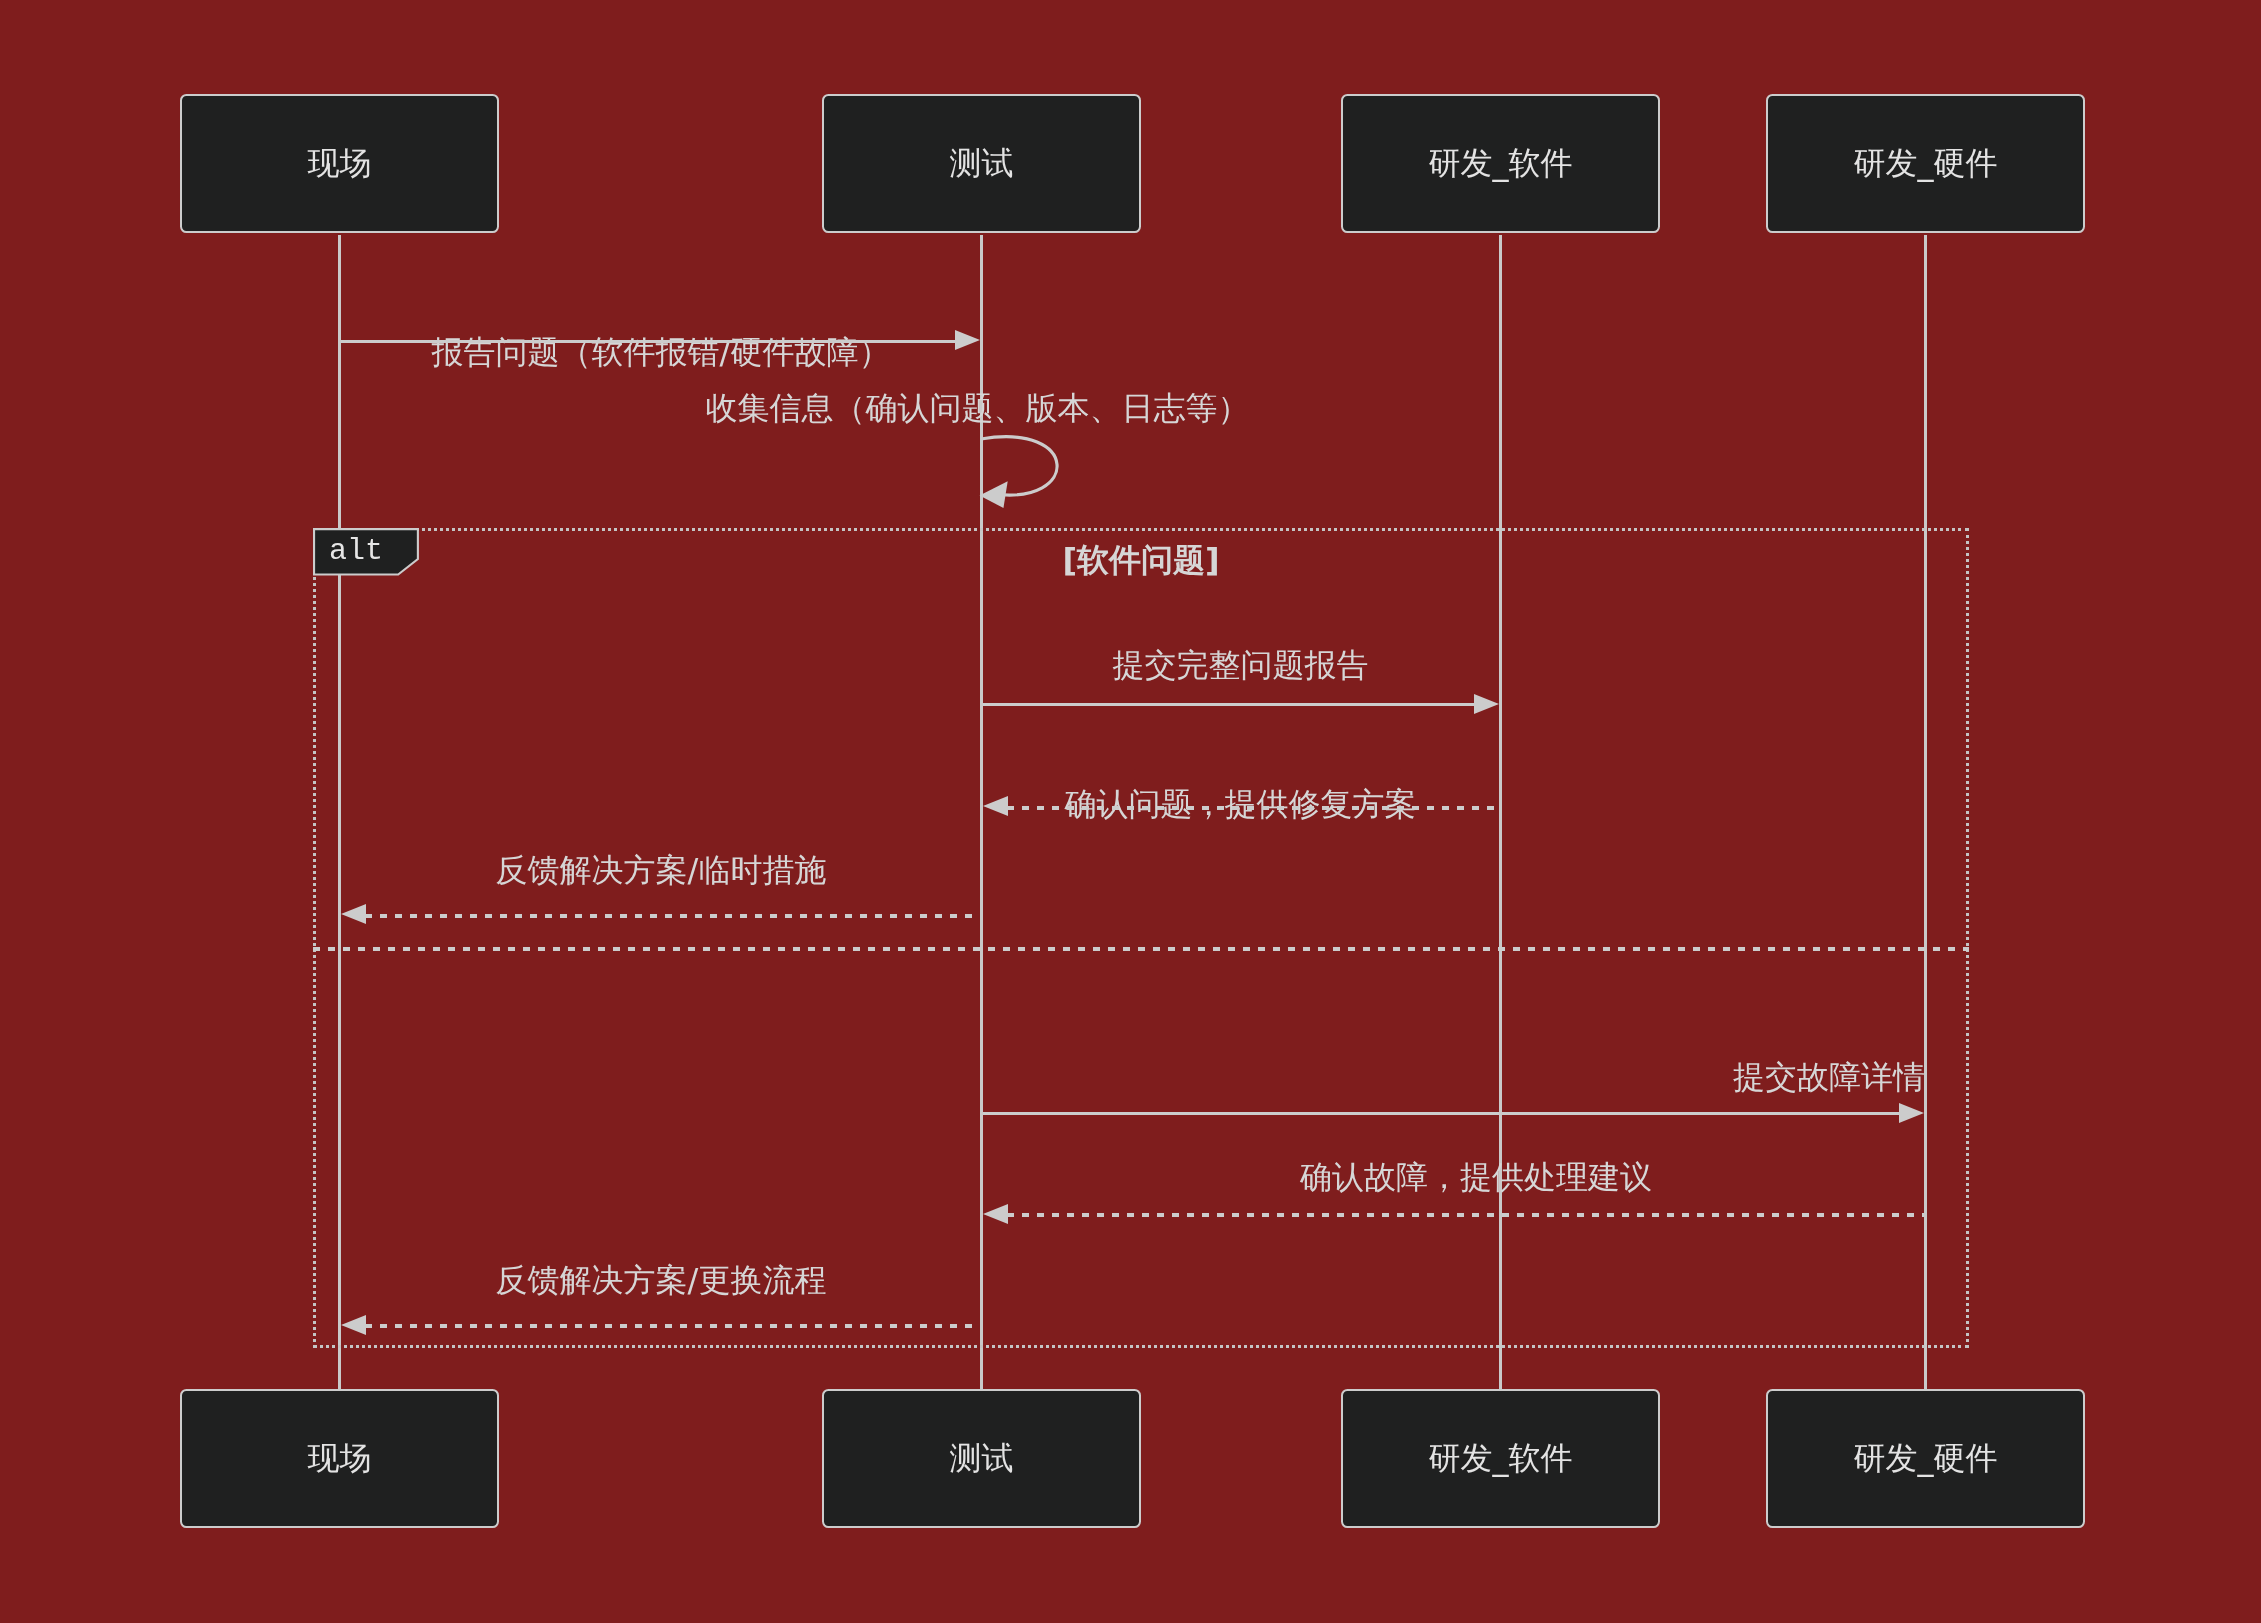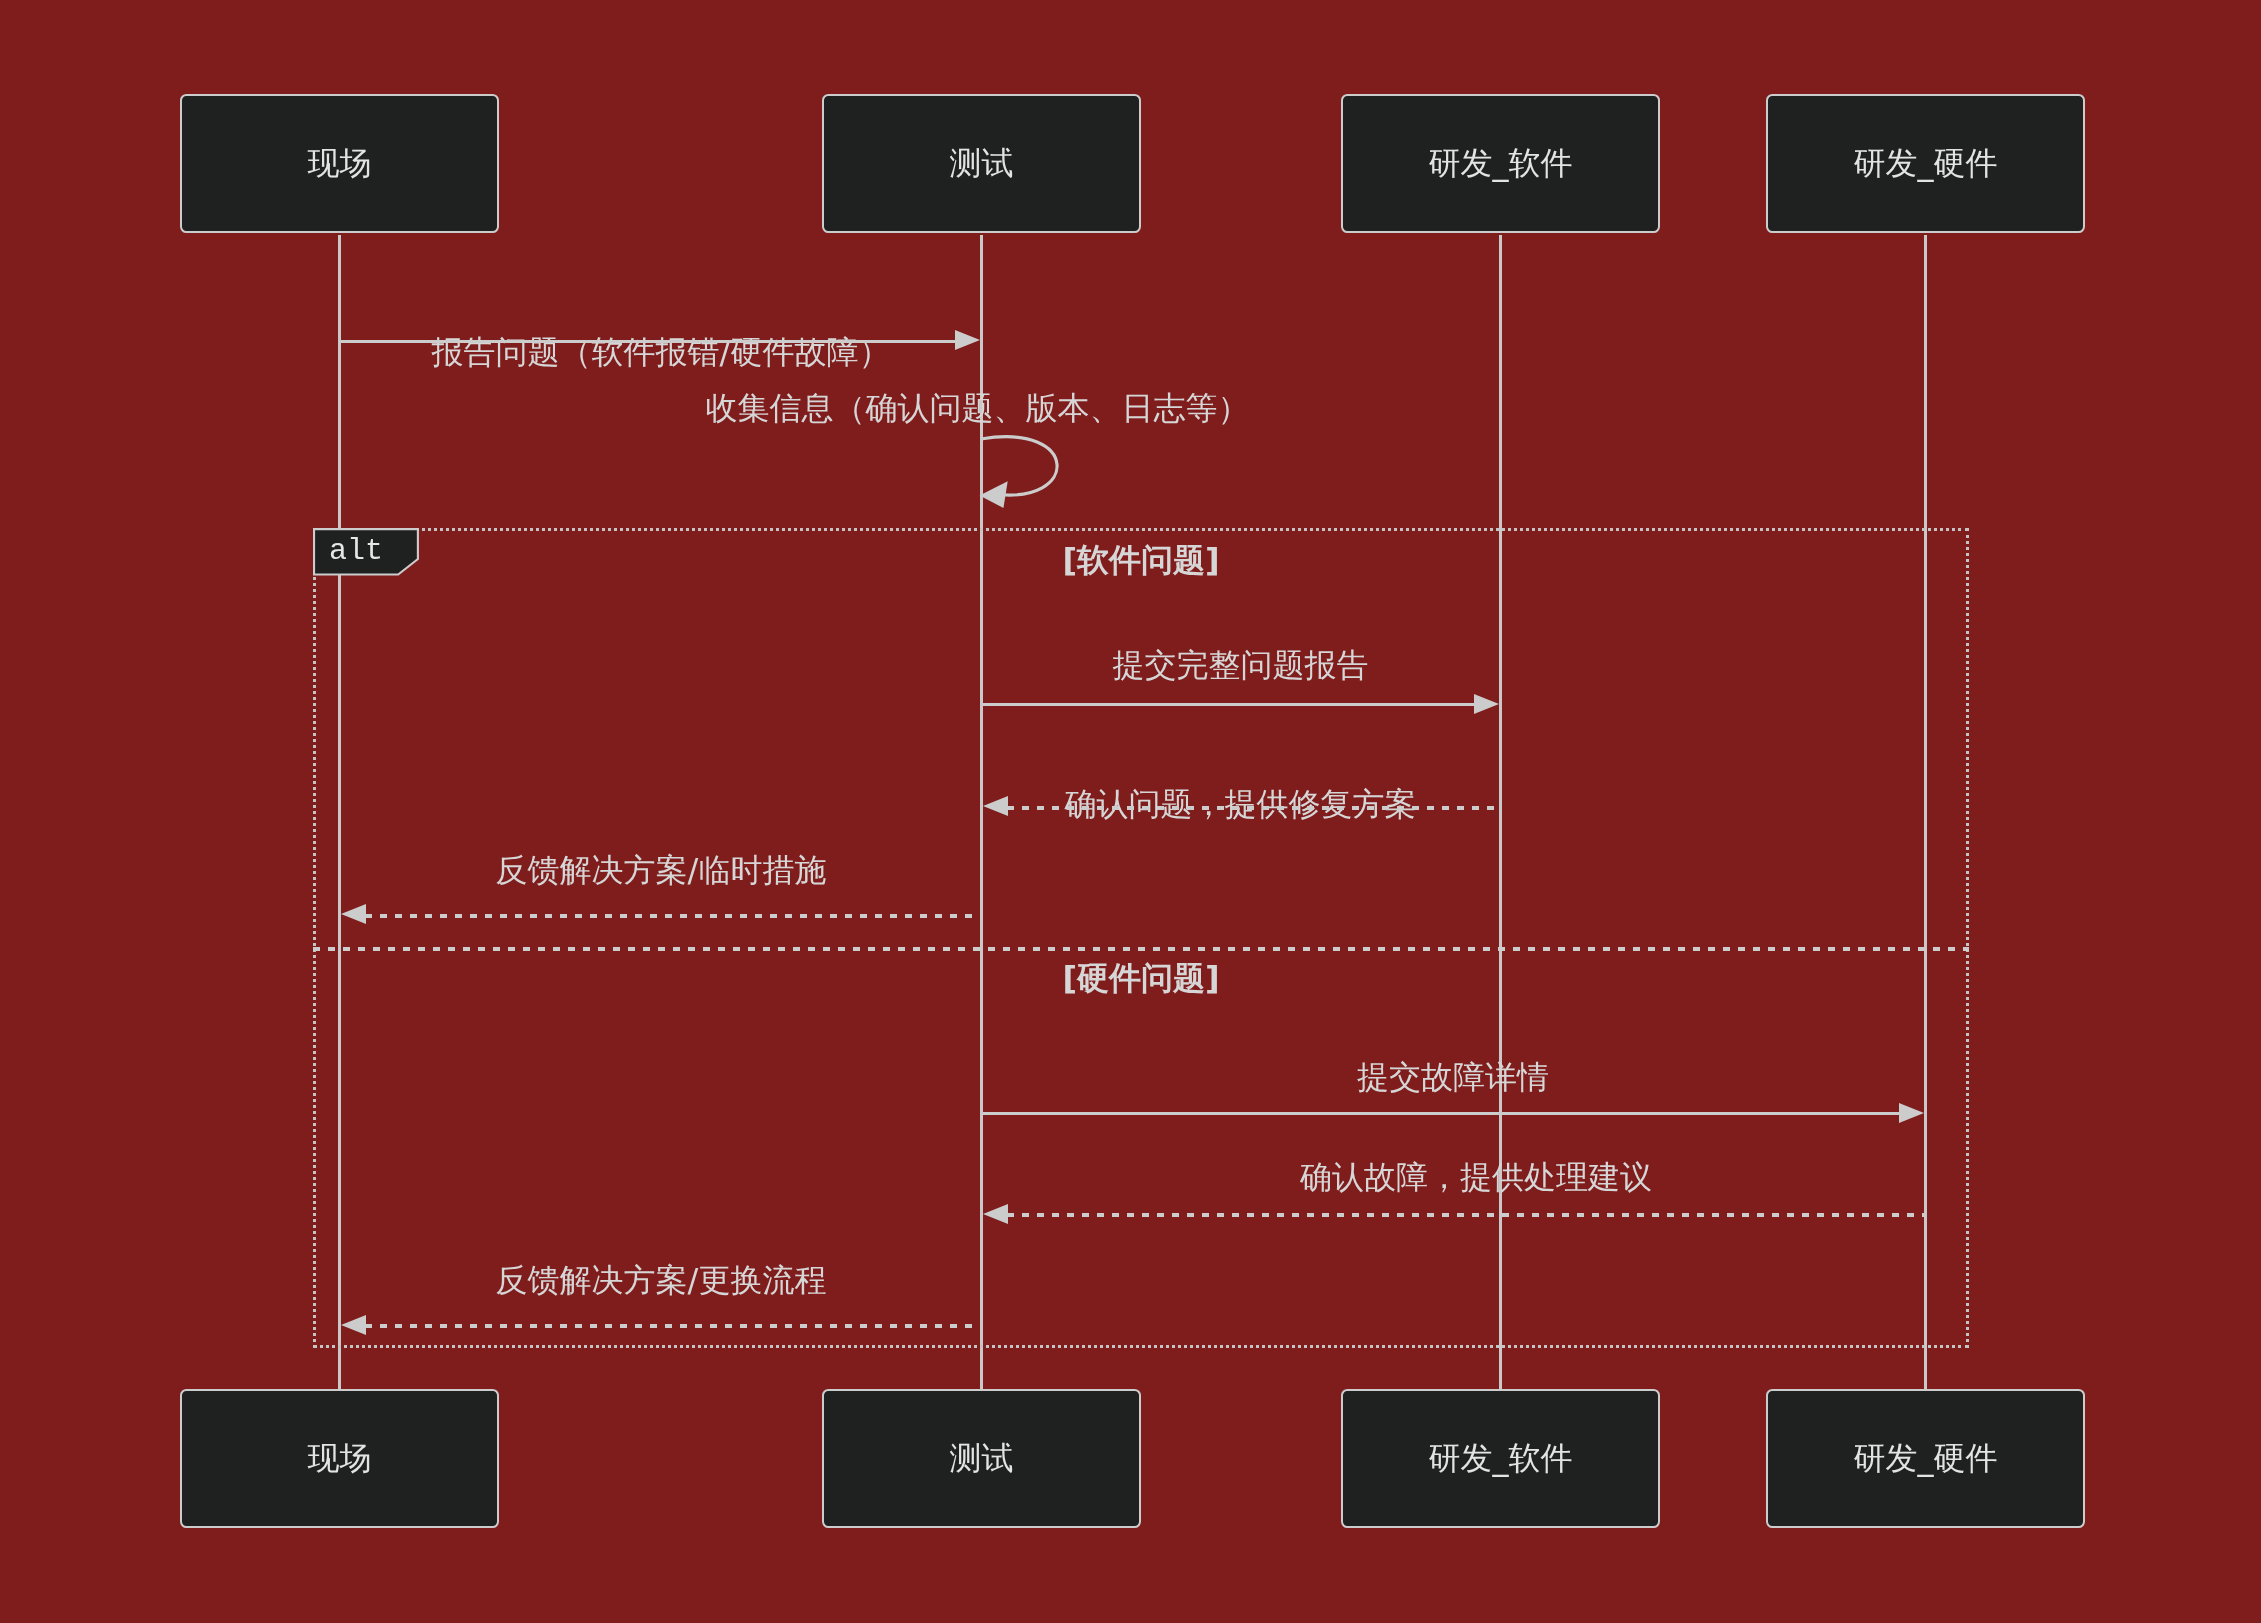--- a/index.html
+++ b/index.html
@@ -71,42 +71,41 @@
     </svg>
   </div>
 
   <div class="abs alt-frame" style="left:313px;top:528px;width:1656px;height:820px;"></div>
   <svg class="abs" style="left:313px;top:528px;" width="107" height="48" viewBox="0 0 152 68">
     <polygon points="1.5,1.5 149,1.5 149,44 121,66 1.5,66" fill="#1f2020" stroke="#cccccc" stroke-width="3"></polygon>
   </svg>
   <div class="abs alt-keyword" style="left:313px;top:534px;width:86px;text-align:center;">alt</div>
   <div class="abs cond-label" style="left:313px;width:1656px;top:542px;">[软件问题]</div>
   <div class="abs line-dash" style="left:313px;top:947px;width:1656px;"></div>
-  <div class="abs cond-label" style="left:313px;width:1656px;top:960px;">[硬件问题]</div>
 
   <div>
     <div class="abs msg-label" style="left:981px;width:519px;top:647px;">提交完整问题报告</div>
     <div class="abs line-solid" style="left:983px;top:703px;width:492px;"></div>
     <div class="abs arrow-right" style="left:1474px;top:694px;"></div>
   </div>
 
   <div>
     <div class="abs msg-label" style="left:981px;width:519px;top:750px;margin-top:36px;">确认问题，提供修复方案</div>
     <div class="abs arrow-left" style="left:983px;top:796px;"></div>
     <div class="abs line-dash" style="left:1007px;top:806px;width:492px;"></div>
   </div>
 
   <div>
     <div class="abs msg-label" style="left:340px;width:642px;top:852px;">反馈解决方案/临时措施</div>
     <div class="abs arrow-left" style="left:341px;top:904px;"></div>
     <div class="abs line-dash" style="left:365px;top:914px;width:615px;"></div>
   </div>
 
   <div>
-    <div class="abs msg-label" style="left:981px;width:944px;top:1059px;">提交故障详情</div>
+    <div class="abs msg-label" style="left:981px;width:944px;top:1059px;text-align:right;">提交故障详情</div>
     <div class="abs line-solid" style="left:983px;top:1112px;width:917px;"></div>
     <div class="abs arrow-right" style="left:1899px;top:1103px;"></div>
   </div>
 
   <div>
     <div class="abs msg-label" style="left:1004px;width:944px;top:1159px;">确认故障，提供处理建议</div>
     <div class="abs arrow-left" style="left:983px;top:1204px;"></div>
     <div class="abs line-dash" style="left:1007px;top:1213px;width:917px;"></div>
   </div>
 

